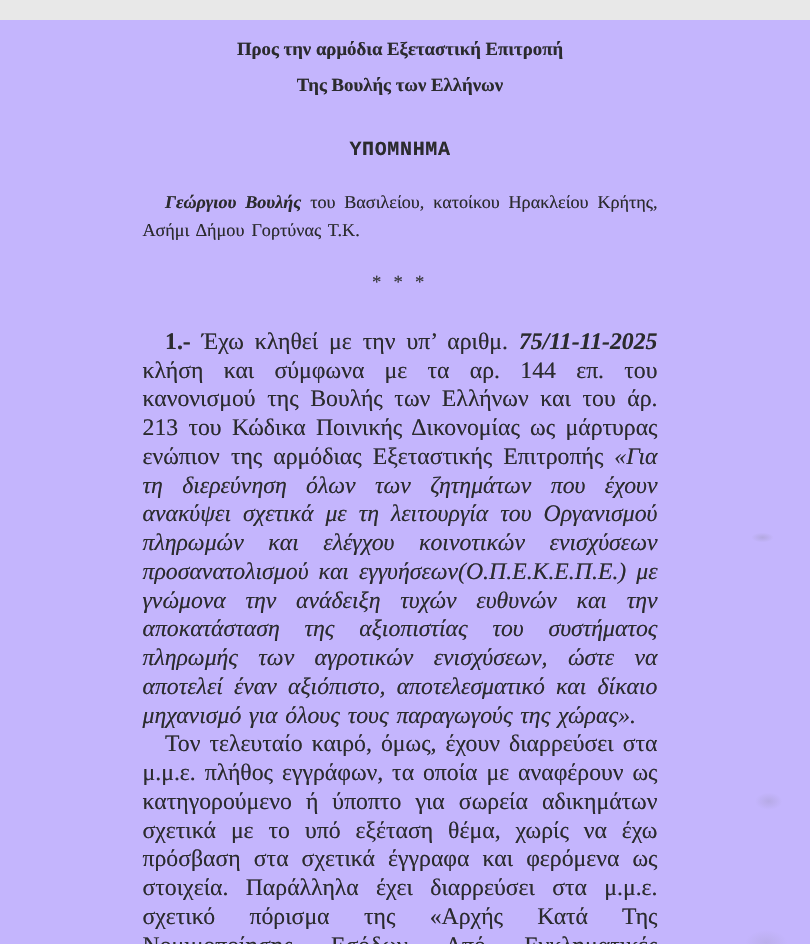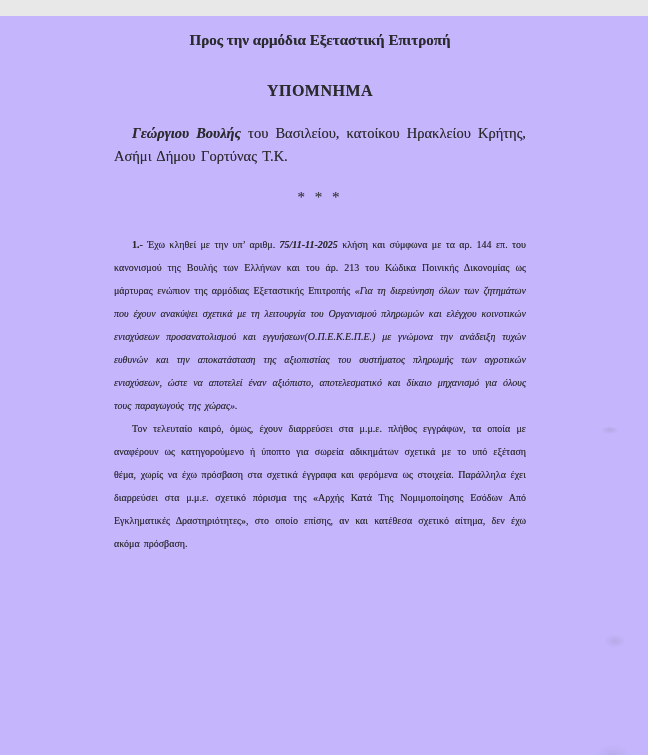--- a/index.html
+++ b/index.html
@@ -33,40 +33,41 @@
   }
   .recipient.first { margin-top: 15px; }
   .recipient.second { margin-top: 11px; }
   .doc-title {
     margin: 33px 0 0 0;
     text-align: center;
     font-weight: bold;
     font-size: 16px;
     line-height: 18px;
     letter-spacing: 0.5px;
+    font-family: Liberation Mono, monospace;
   }
   .author-para {
     margin: 22px 0 0 0;
     font-size: 14.5px;
     line-height: 23px;
     text-align: justify;
     text-indent: 18px;
     word-spacing: 2px;
   }
   .separator {
     margin: 20px 0 0 0;
     text-align: center;
     font-size: 15px;
     line-height: 18px;
     letter-spacing: 3px;
     color: #3a3a3e;
   }
   .body-para {
     margin: 0;
-    font-size: 10px;
+    font-size: 19px;
     line-height: 23px;
     text-align: justify;
     text-indent: 18px;
     word-spacing: 1.5px;
   }
   .body-para.first { margin-top: 27px; }
   .seg-bold { font-weight: bold; }
   .seg-italic { font-style: italic; }
   .seg-bolditalic { font-weight: bold; font-style: italic; }
   
@@ -89,20 +90,21 @@
   }
 </style>
 </head>
 <body>
 
 <div class="page">
   <div class="content">
 
     <p class="recipient first">Προς την αρμόδια Εξεταστική Επιτροπή</p>
 
+    <p class="recipient second">Της Βουλής των Ελλήνων</p>
 
     <p class="doc-title">ΥΠΟΜΝΗΜΑ</p>
 
     <p class="author-para"><span class="seg-bolditalic">Γεώργιου Βουλής</span><span> του Βασιλείου, κατοίκου Ηρακλείου Κρήτης, Ασήμι Δήμου Γορτύνας Τ.Κ.</span></p>
 
     <p class="separator">* * *</p>
 
     <p class="body-para first"><span class="seg-bold">1.-</span><span> Έχω κληθεί με την υπ’ αριθμ. </span><span class="seg-bolditalic">75/11-11-2025</span><span> κλήση και σύμφωνα με τα αρ. 144 επ. του κανονισμού της Βουλής των Ελλήνων και του άρ. 213 του Κώδικα Ποινικής Δικονομίας ως μάρτυρας ενώπιον της αρμόδιας Εξεταστικής Επιτροπής </span><span class="seg-italic">«Για τη διερεύνηση όλων των ζητημάτων που έχουν ανακύψει σχετικά με τη λειτουργία του Οργανισμού πληρωμών και ελέγχου κοινοτικών ενισχύσεων προσανατολισμού και εγγυήσεων(Ο.Π.Ε.Κ.Ε.Π.Ε.) με γνώμονα την ανάδειξη τυχών ευθυνών και την αποκατάσταση της αξιοπιστίας του συστήματος πληρωμής των αγροτικών ενισχύσεων, ώστε να αποτελεί έναν αξιόπιστο, αποτελεσματικό και δίκαιο μηχανισμό για όλους τους παραγωγούς της χώρας».</span></p>
 
     <p class="body-para"><span>Τον τελευταίο καιρό, όμως, έχουν διαρρεύσει στα μ.μ.ε. πλήθος εγγράφων, τα οποία με αναφέρουν ως κατηγορούμενο ή ύποπτο για σωρεία αδικημάτων σχετικά με το υπό εξέταση θέμα, χωρίς να έχω πρόσβαση στα σχετικά έγγραφα και φερόμενα ως στοιχεία. Παράλληλα έχει διαρρεύσει στα μ.μ.ε. σχετικό πόρισμα της «Αρχής Κατά Της Νομιμοποίησης Εσόδων Από Εγκληματικές Δραστηριότητες», στο οποίο επίσης, αν και κατέθεσα σχετικό αίτημα, δεν έχω ακόμα πρόσβαση.</span></p>

